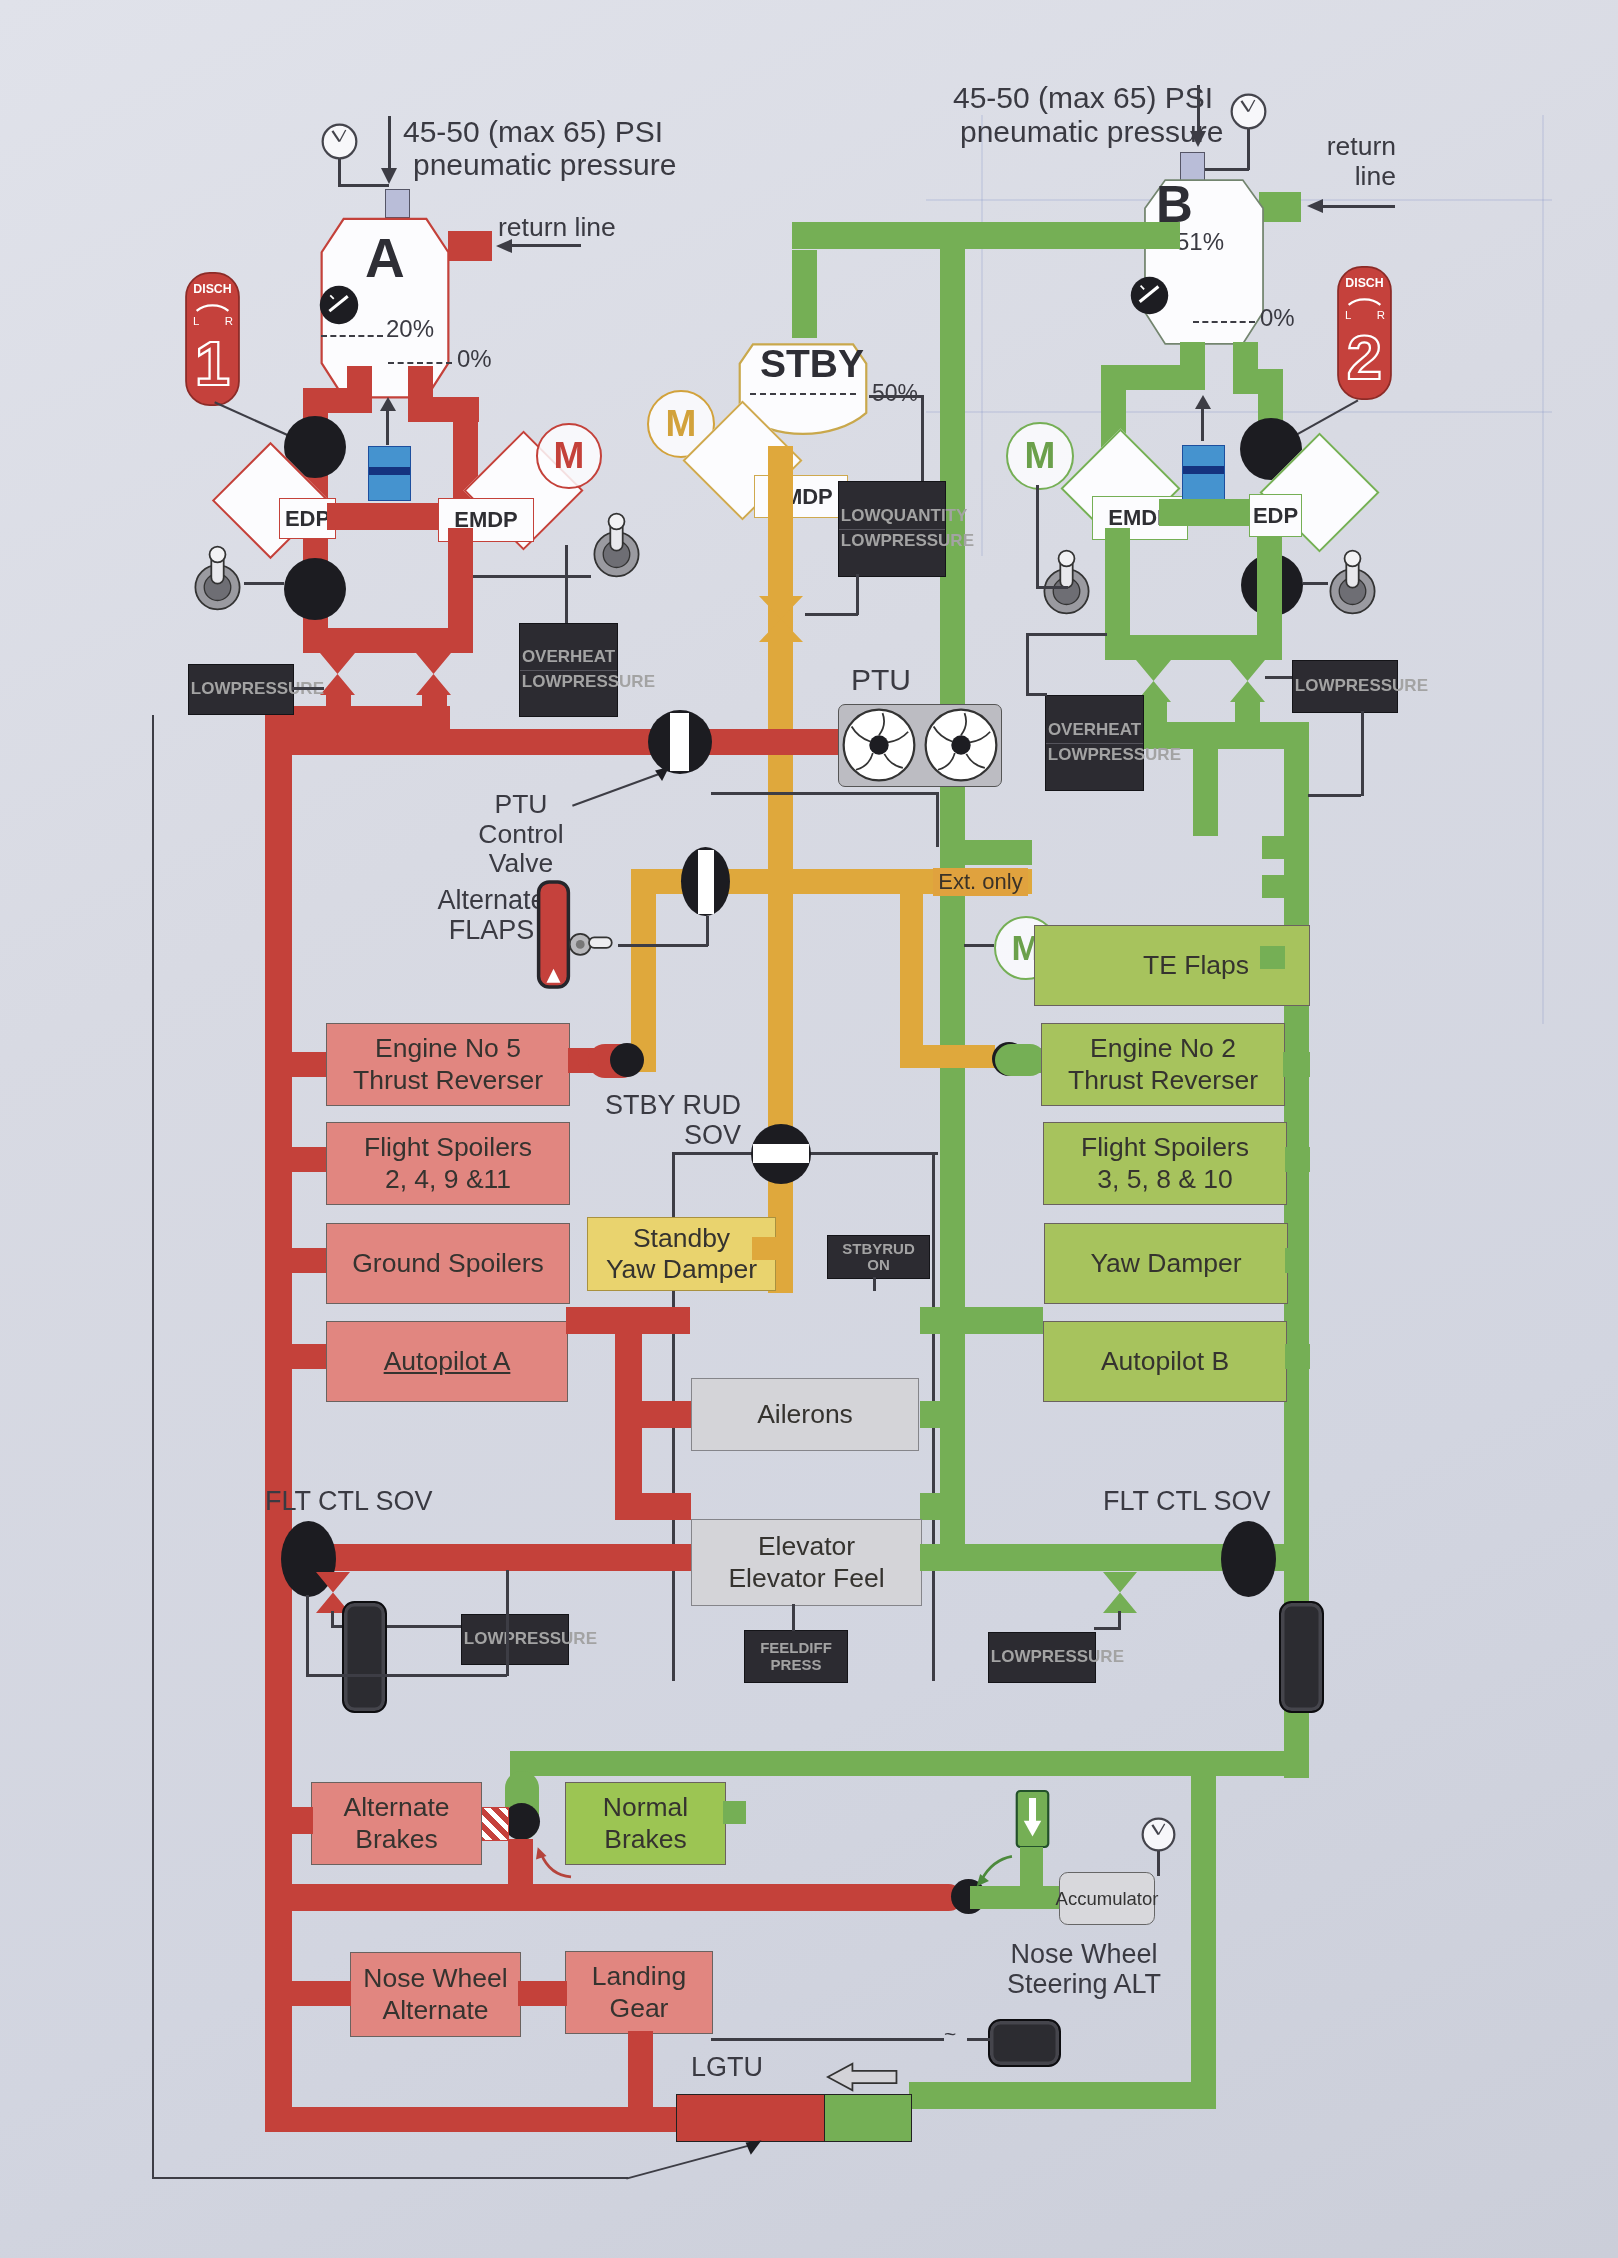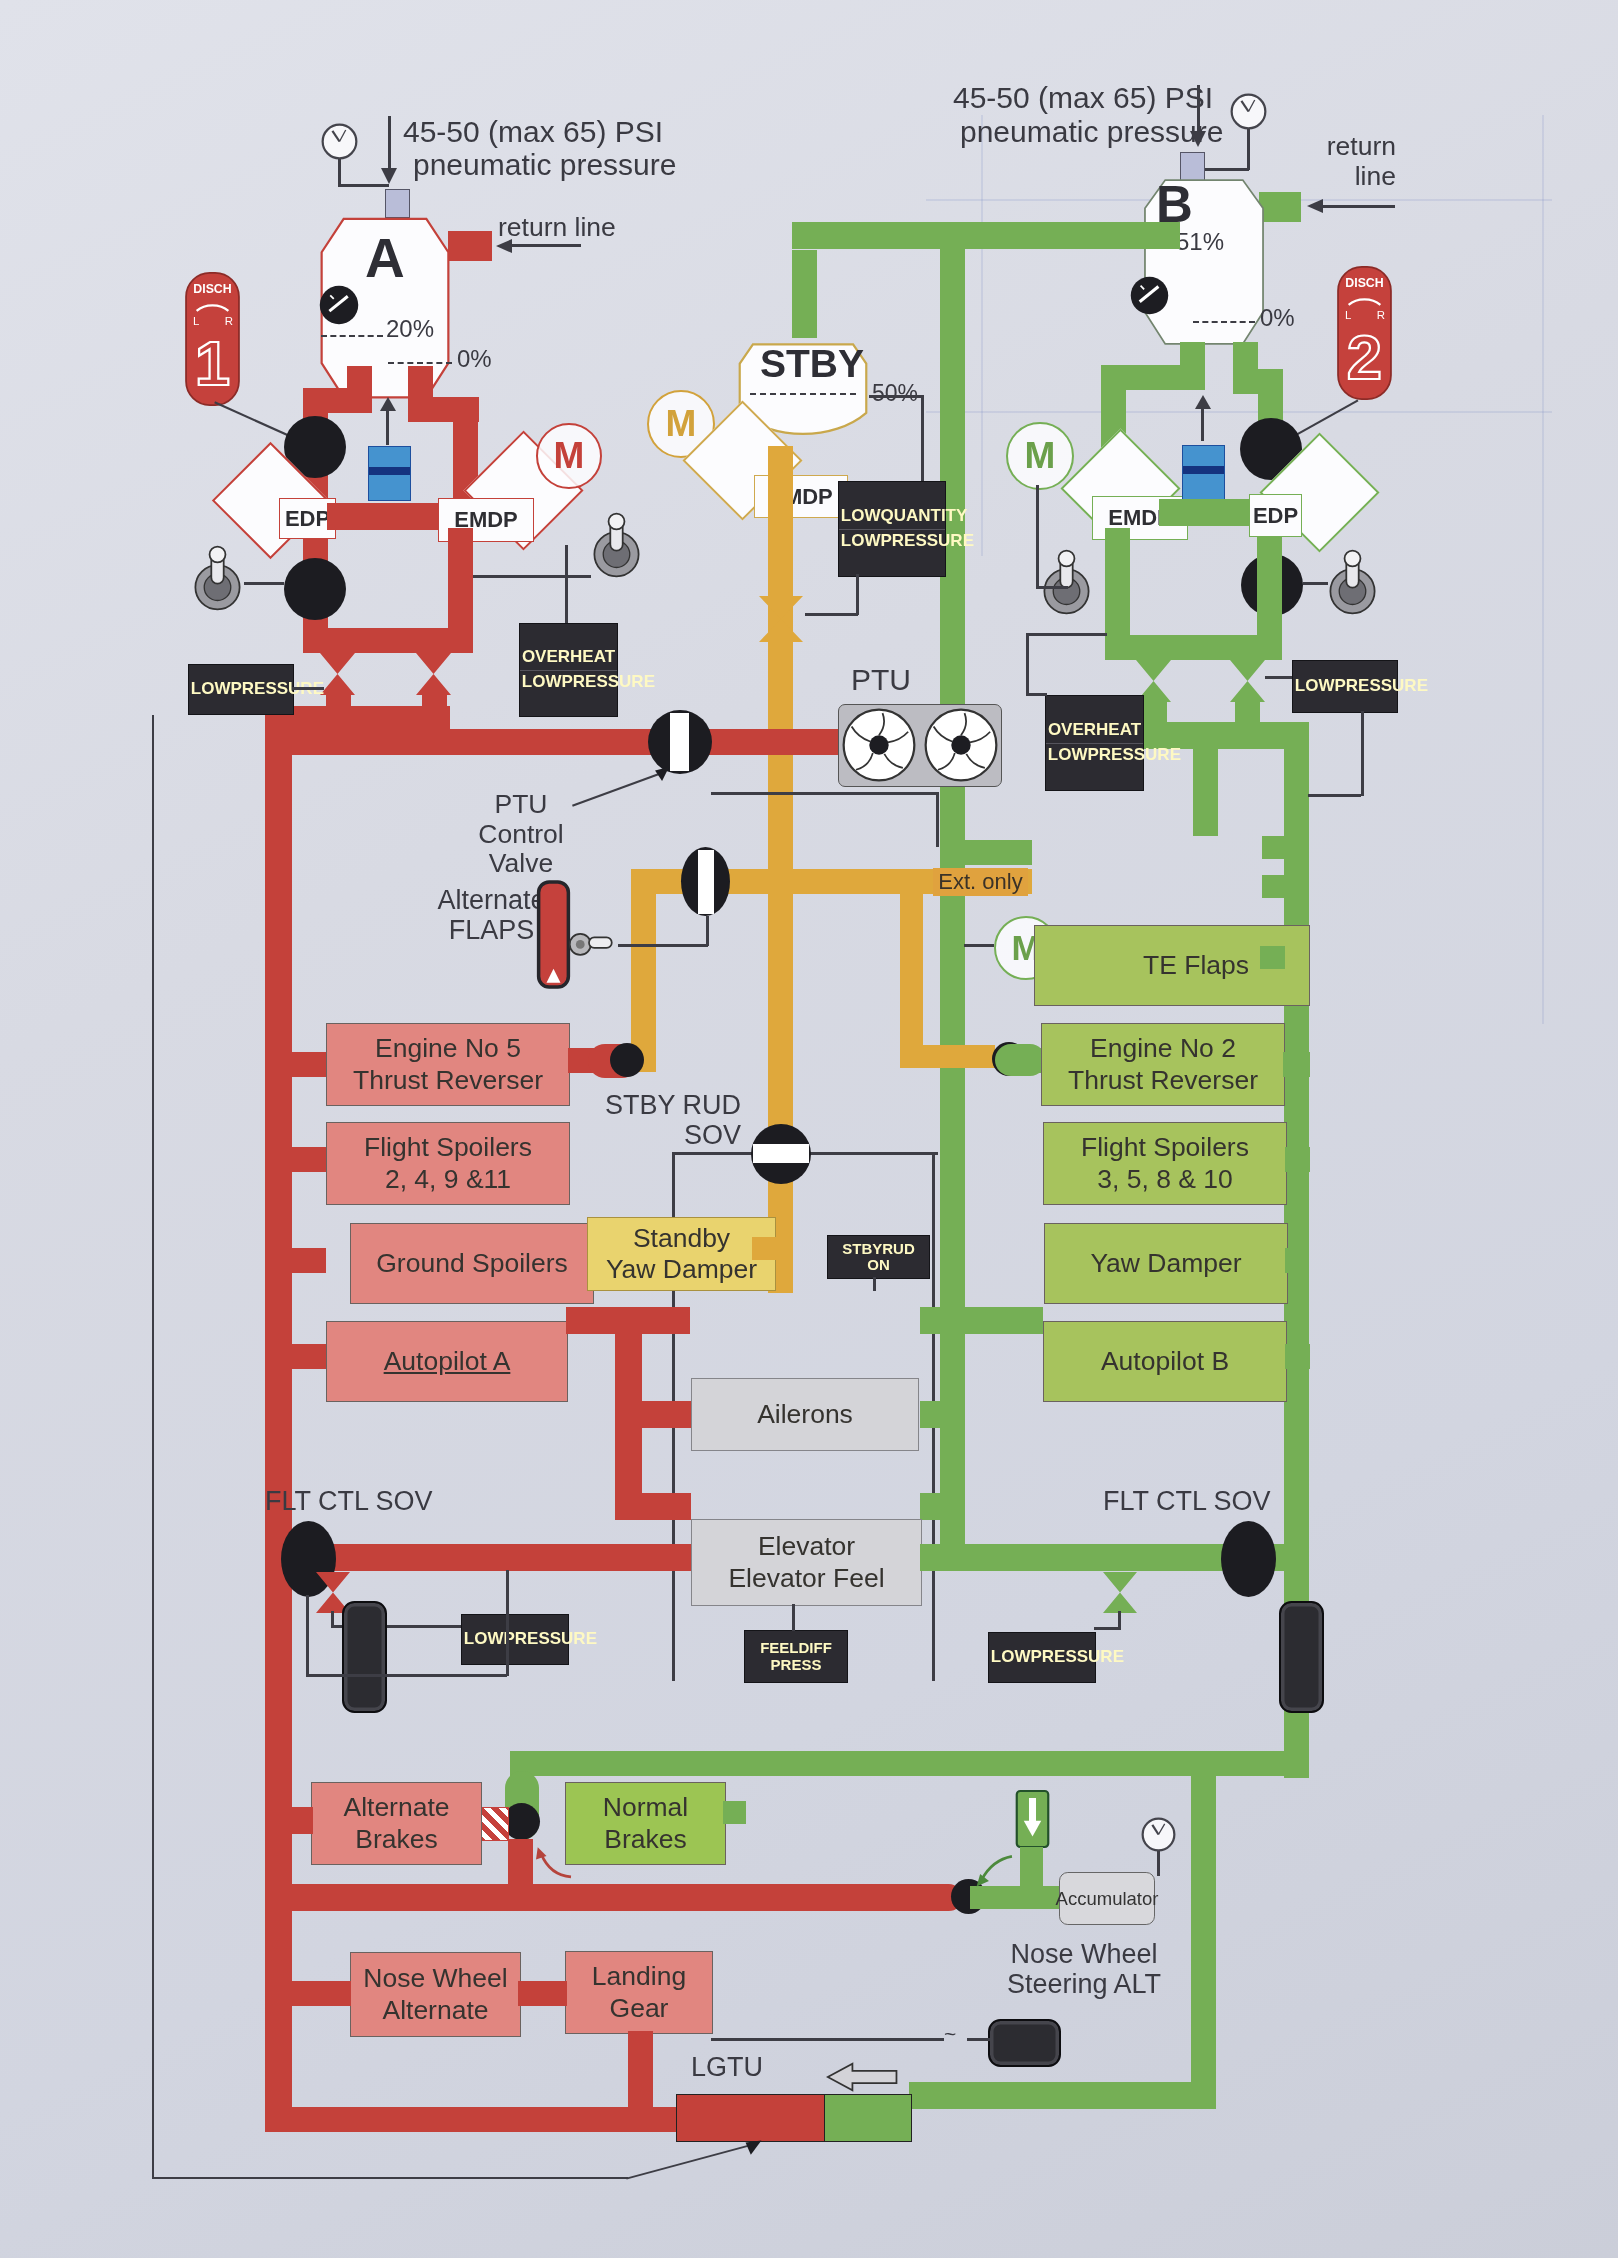--- a/index.html
+++ b/index.html
@@ -12,21 +12,21 @@
   .yp{background:#dfa83c;}
   .wire{background:#3d3d45;}
   .faint{background:rgba(110,130,190,.16);}
   .lbl{color:#3a3a42;line-height:1.12;text-align:center;}
   .box{display:flex;flex-direction:column;align-items:center;justify-content:center;text-align:center;
        font-size:26.5px;line-height:1.18;color:#35332f;border:1.8px solid #6a625f;}
   .pink{background:#e18680;}
   .grn{background:#a7c35d;}
   .gry{background:#d4d4d8;border-color:#85858a;}
   .ylw{background:#e9d36e;border-color:#a9913f;}
-  .ann{background:#2c2b31;border:1.8px solid #141418;color:#fef9c3;font-weight:bold;
+  .ann{background:#2c2b31;border:1.8px solid #141418;color:#a3a3a3;font-weight:bold;
        display:flex;flex-direction:column;align-items:stretch;justify-content:center;text-align:center;
        font-size:17px;line-height:1.1;}
   .ann .sec{padding:2.6px 1.8px;}
   .ann .sec + .sec{border-top:1.8px solid #55545c;}
   .dash{border-top:2.6px dashed #3c3c44;height:0;}
   .mcirc{border-radius:50%;display:flex;align-items:center;justify-content:center;
          font-weight:bold;background:rgba(253,253,255,.85);}
   .cv{clip-path:polygon(0 0,100% 0,50% 50%,100% 100%,0 100%,50% 50%);}
   .valve{background:#1c1c21;border-radius:50%;}
   .diam{border:2.6px solid;background:#fcfcfe;transform:rotate(45deg);}
@@ -320,21 +320,21 @@
   <div class="a rp" style="left:291px;top:1248px;width:35px;height:25px;"></div>
   <div class="a rp" style="left:291px;top:1344px;width:35px;height:25px;"></div>
   <div class="a box pink" style="left:326px;top:1023px;width:242px;height:81px;">
       <span>Engine No 5</span>
       <span>Thrust Reverser</span>
     </div>
   <div class="a box pink" style="left:326px;top:1122px;width:242px;height:81px;">
       <span>Flight Spoilers</span>
       <span>2, 4, 9 &amp;11</span>
     </div>
-  <div class="a box pink" style="left:326px;top:1223px;width:242px;height:79px;margin-left:24px;">
+  <div class="a box pink" style="left:326px;top:1223px;width:242px;height:79px;">
       <span>Ground Spoilers</span>
     </div>
   <div class="a box pink" style="left:326px;top:1321px;width:240px;height:79px;text-decoration:underline;">
       <span>Autopilot A</span>
     </div>
   <div class="a rp" style="left:568px;top:1048px;width:26.5px;height:25px;"></div>
   <div class="a rp" style="left:588px;top:1044px;width:51px;height:34px;border-radius:17px;"></div>
   <div class="a valve" style="left:610px;top:1043px;width:34px;height:34px;"></div>
 
   <div class="a valve" style="left:992px;top:1042px;width:34px;height:34px;"></div>

